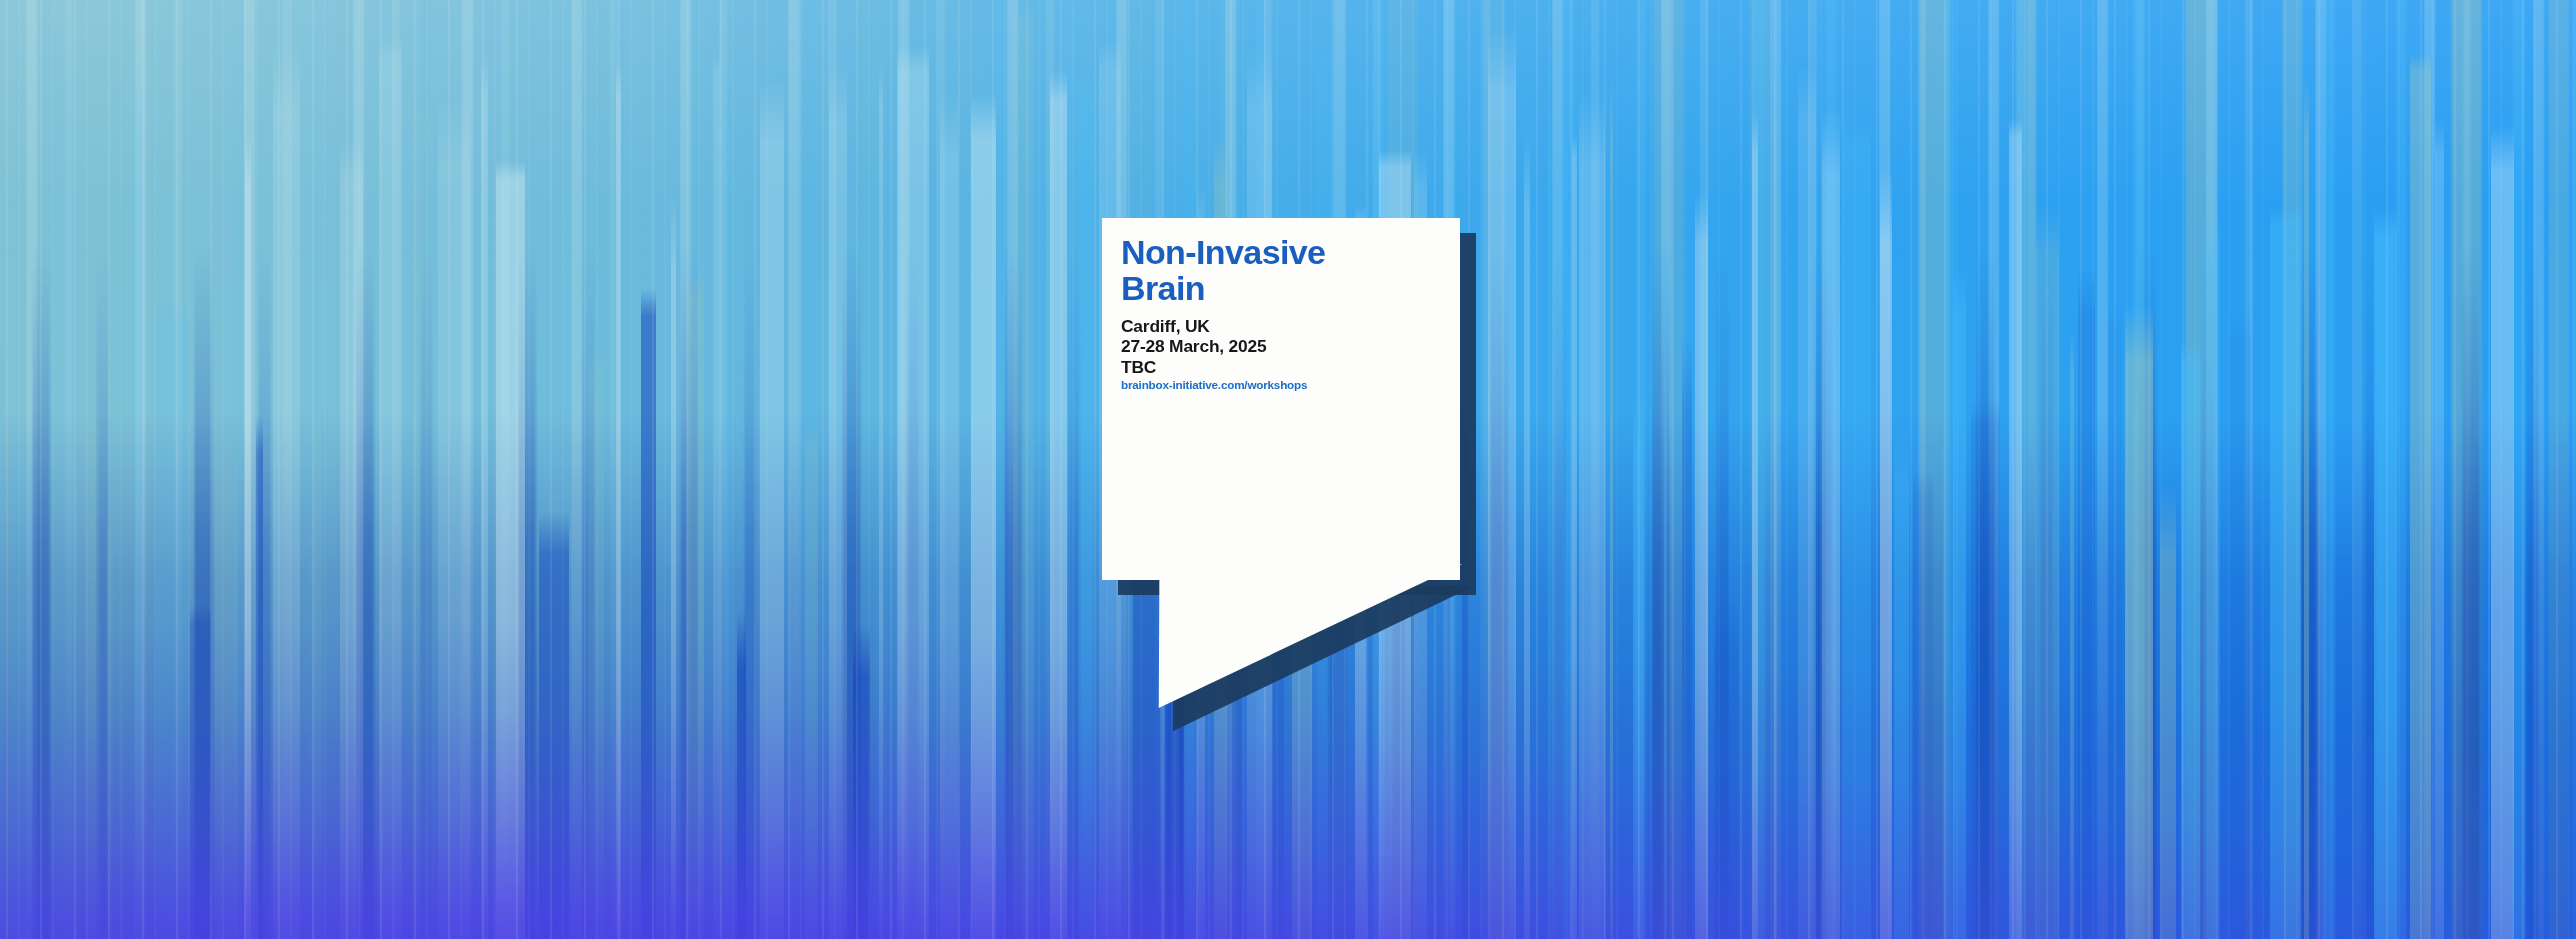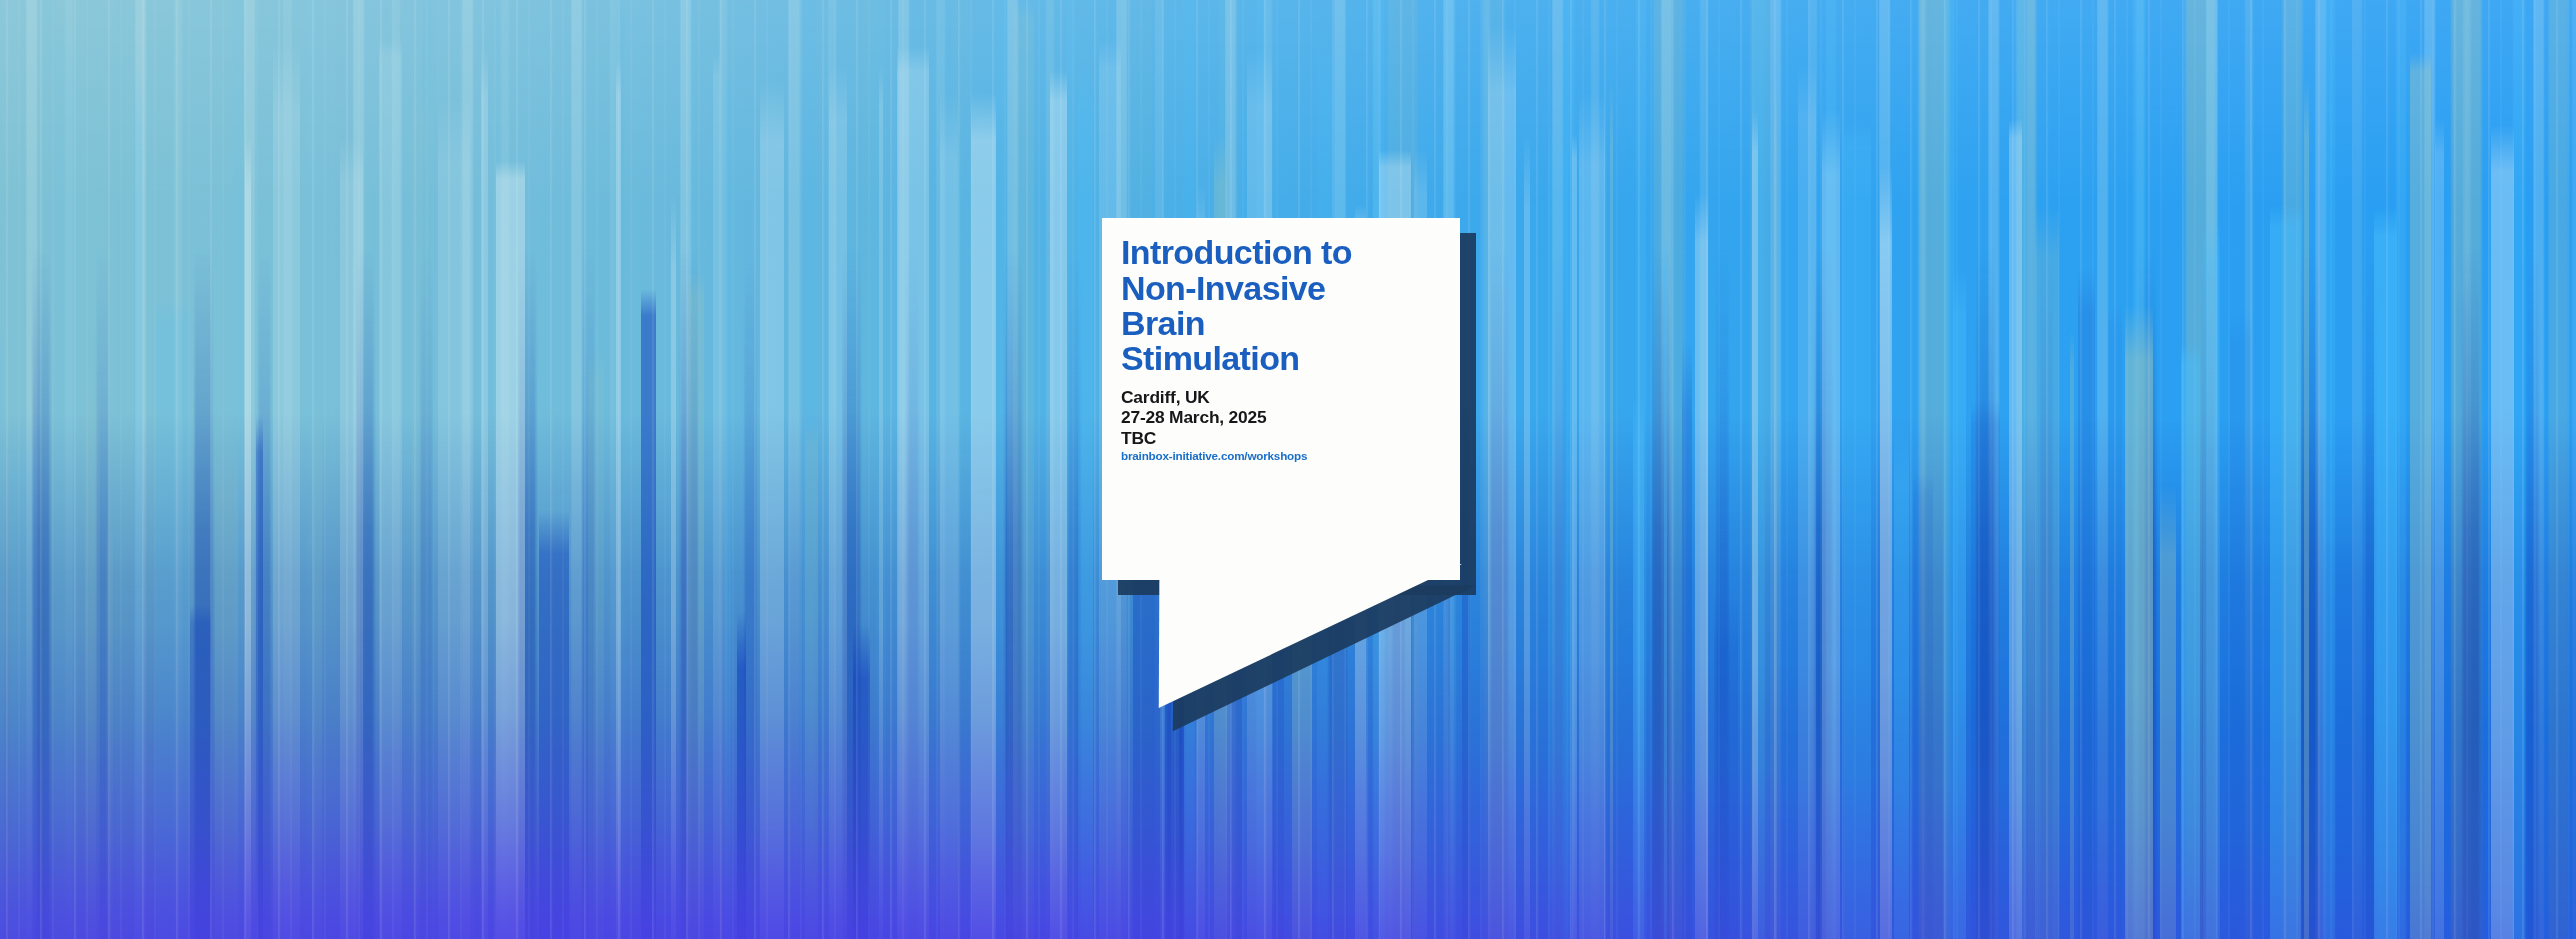--- a/index.html
+++ b/index.html
@@ -328,24 +328,22 @@
   <div class="stripes" id="stripes-fine"></div>
   <div class="bg-layer" id="bg-soft"></div>
 
   <div id="bubble-shadow"></div>
   <svg id="tail-shadow" viewBox="0 0 700 260">
     <polygon points="150,32 600,32 148,250" fill="#1B3B5E" opacity="0.92"></polygon>
   </svg>
 
   <div id="bubble">
     <h1 class="title">
-      <span>Introduction to</span>
       <span>Non-Invasive</span>
       <span>Brain</span>
-      <span>Stimulation</span>
     </h1>
     <div class="meta">
       <span>Cardiff, UK</span>
       <span>27-28 March, 2025</span>
       <span>TBC</span>
     </div>
     <div class="url">brainbox-initiative.com/workshops</div>
   </div>
 
   <svg id="tail" viewBox="0 0 700 260">

